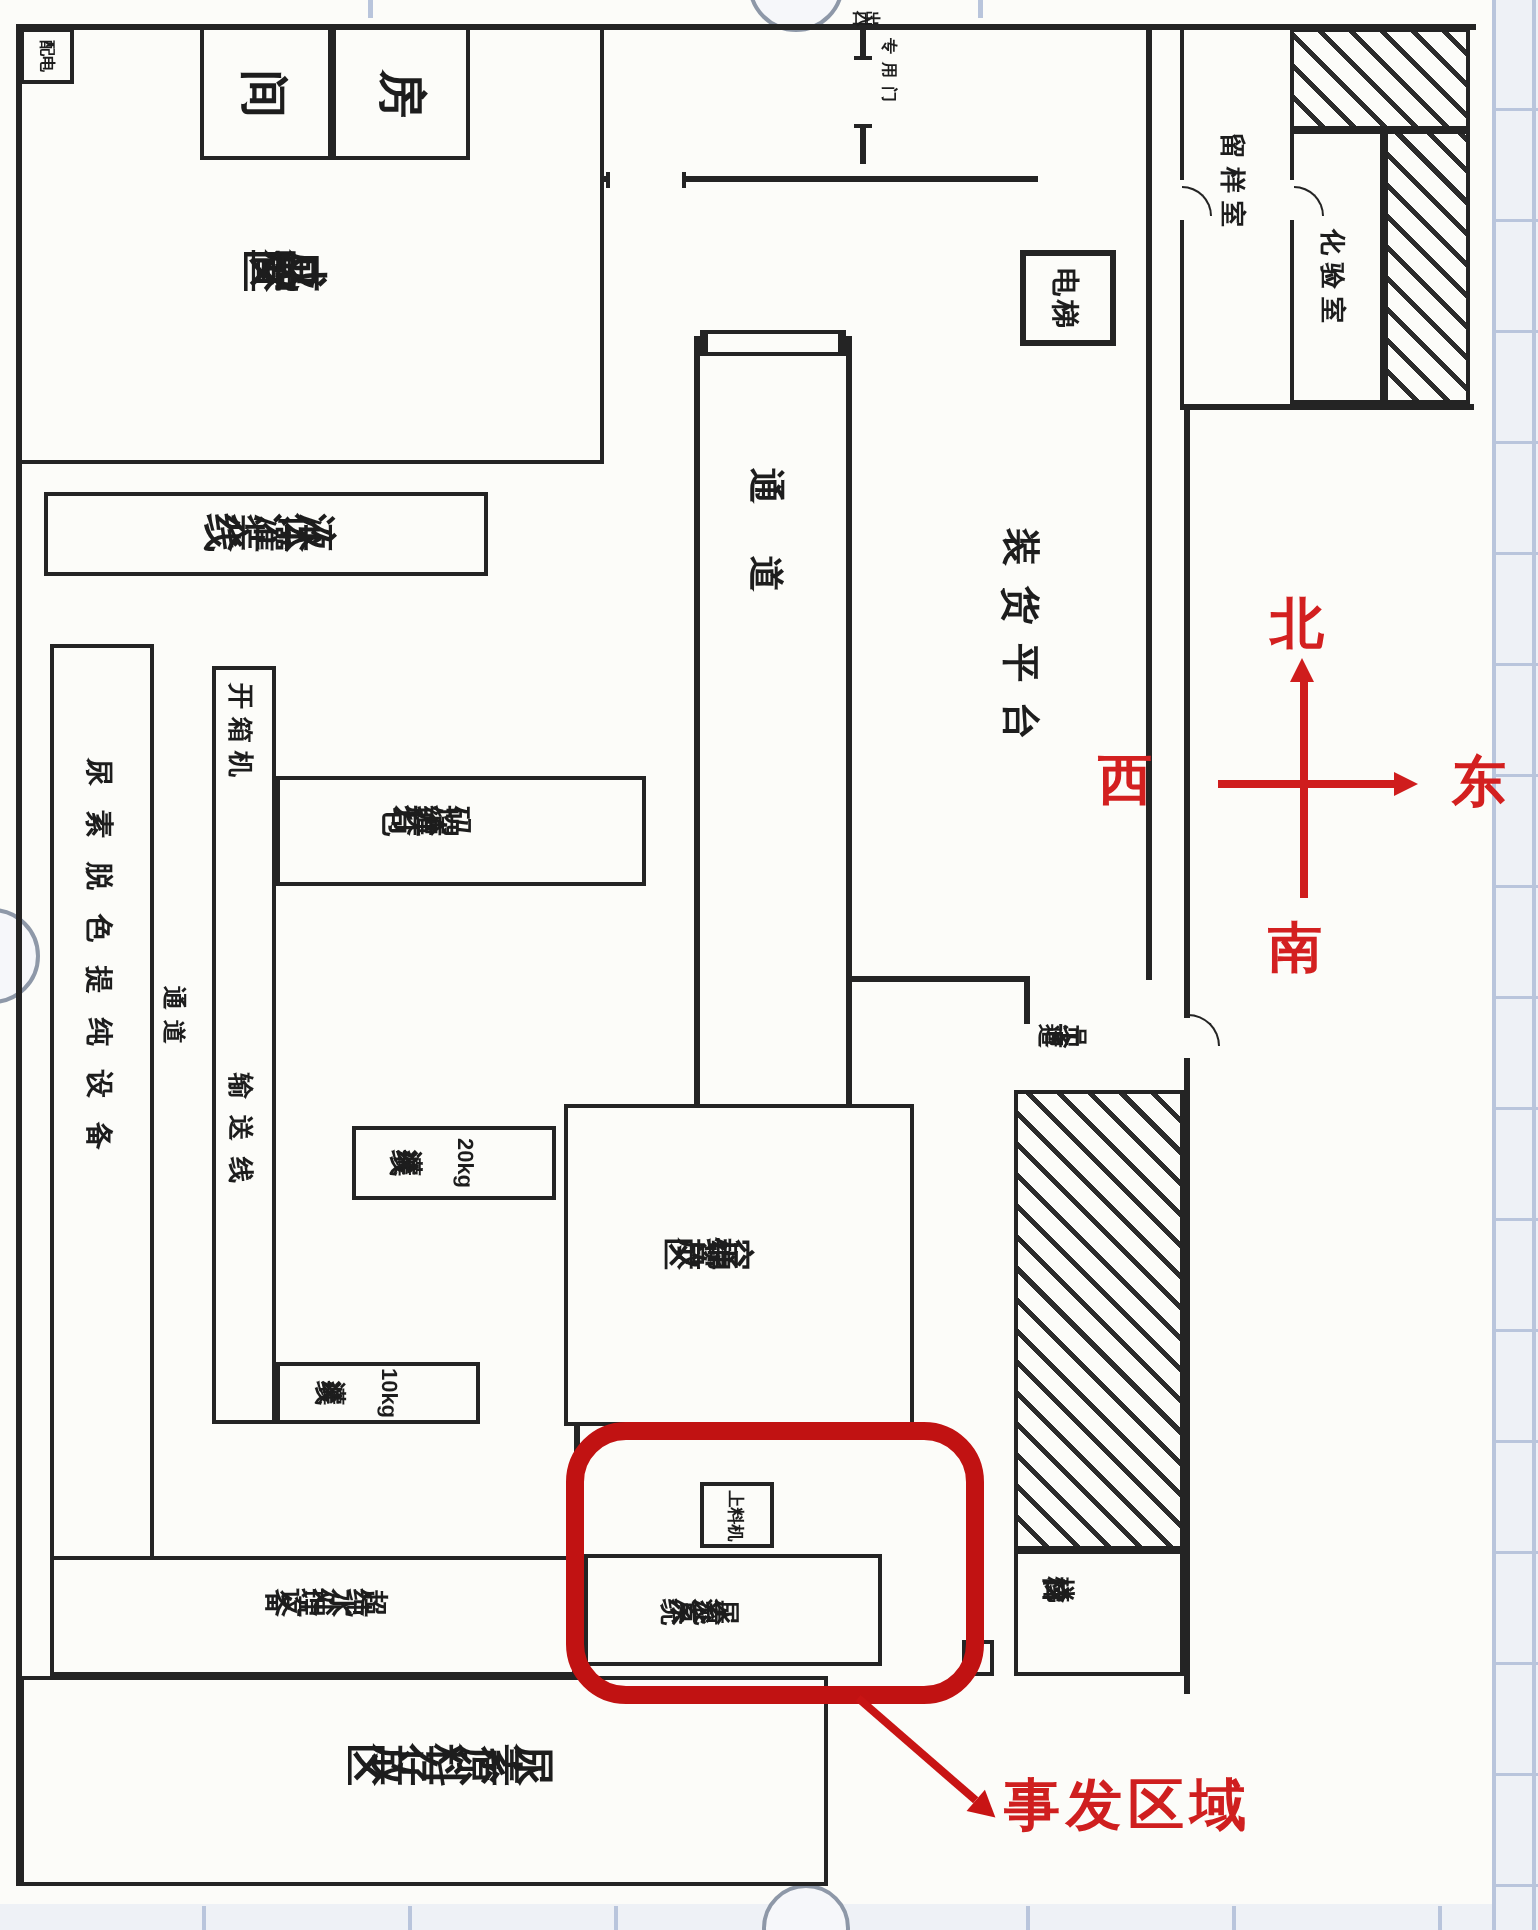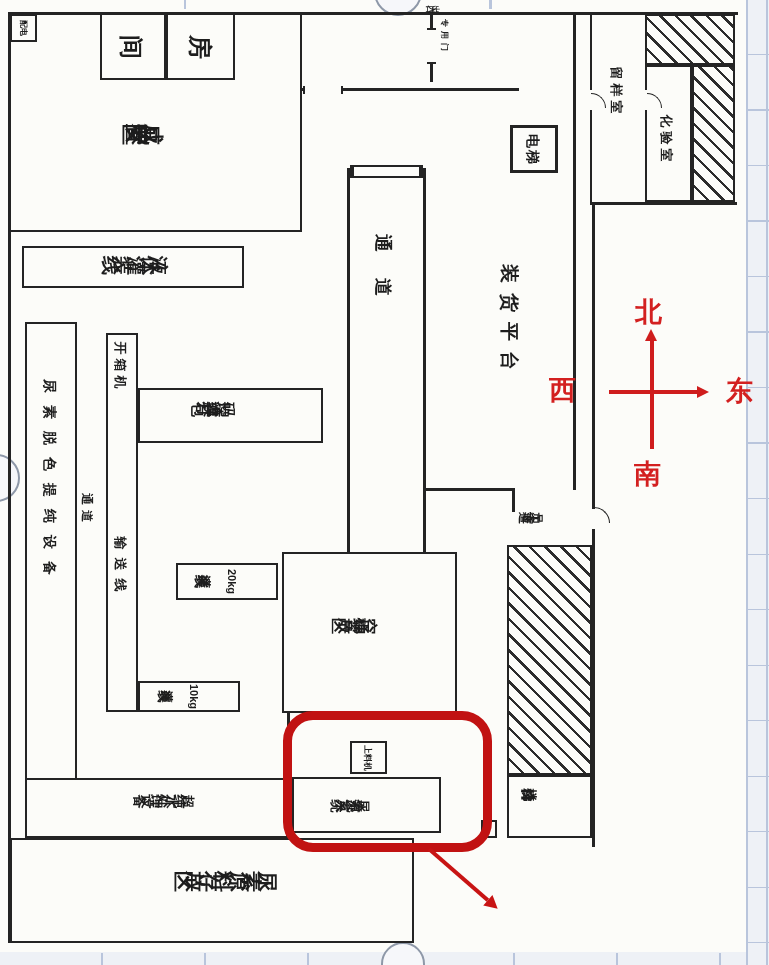--- a/index.html
+++ b/index.html
@@ -247,13 +247,14 @@
   <div class="cline" style="left:609px;top:390px;width:90px;height:3.5px"></div>
   <div class="tri" style="left:697px;top:386px;border-top:6px solid transparent;border-bottom:6px solid transparent;border-left:12px solid #cf1d1d"></div>
   <div class="cdir" style="left:635px;top:294px">北</div>
   <div class="cdir" style="left:634px;top:456px">南</div>
   <div class="cdir" style="left:549px;top:372px">西</div>
   <div class="cdir" style="left:726px;top:373px">东</div>
   <div class="rarrow">
     <div class="shaft"></div>
     <div class="head"></div>
   </div>
+  <div class="incident">事发区域</div>
 </div>
 
 </body></html>

